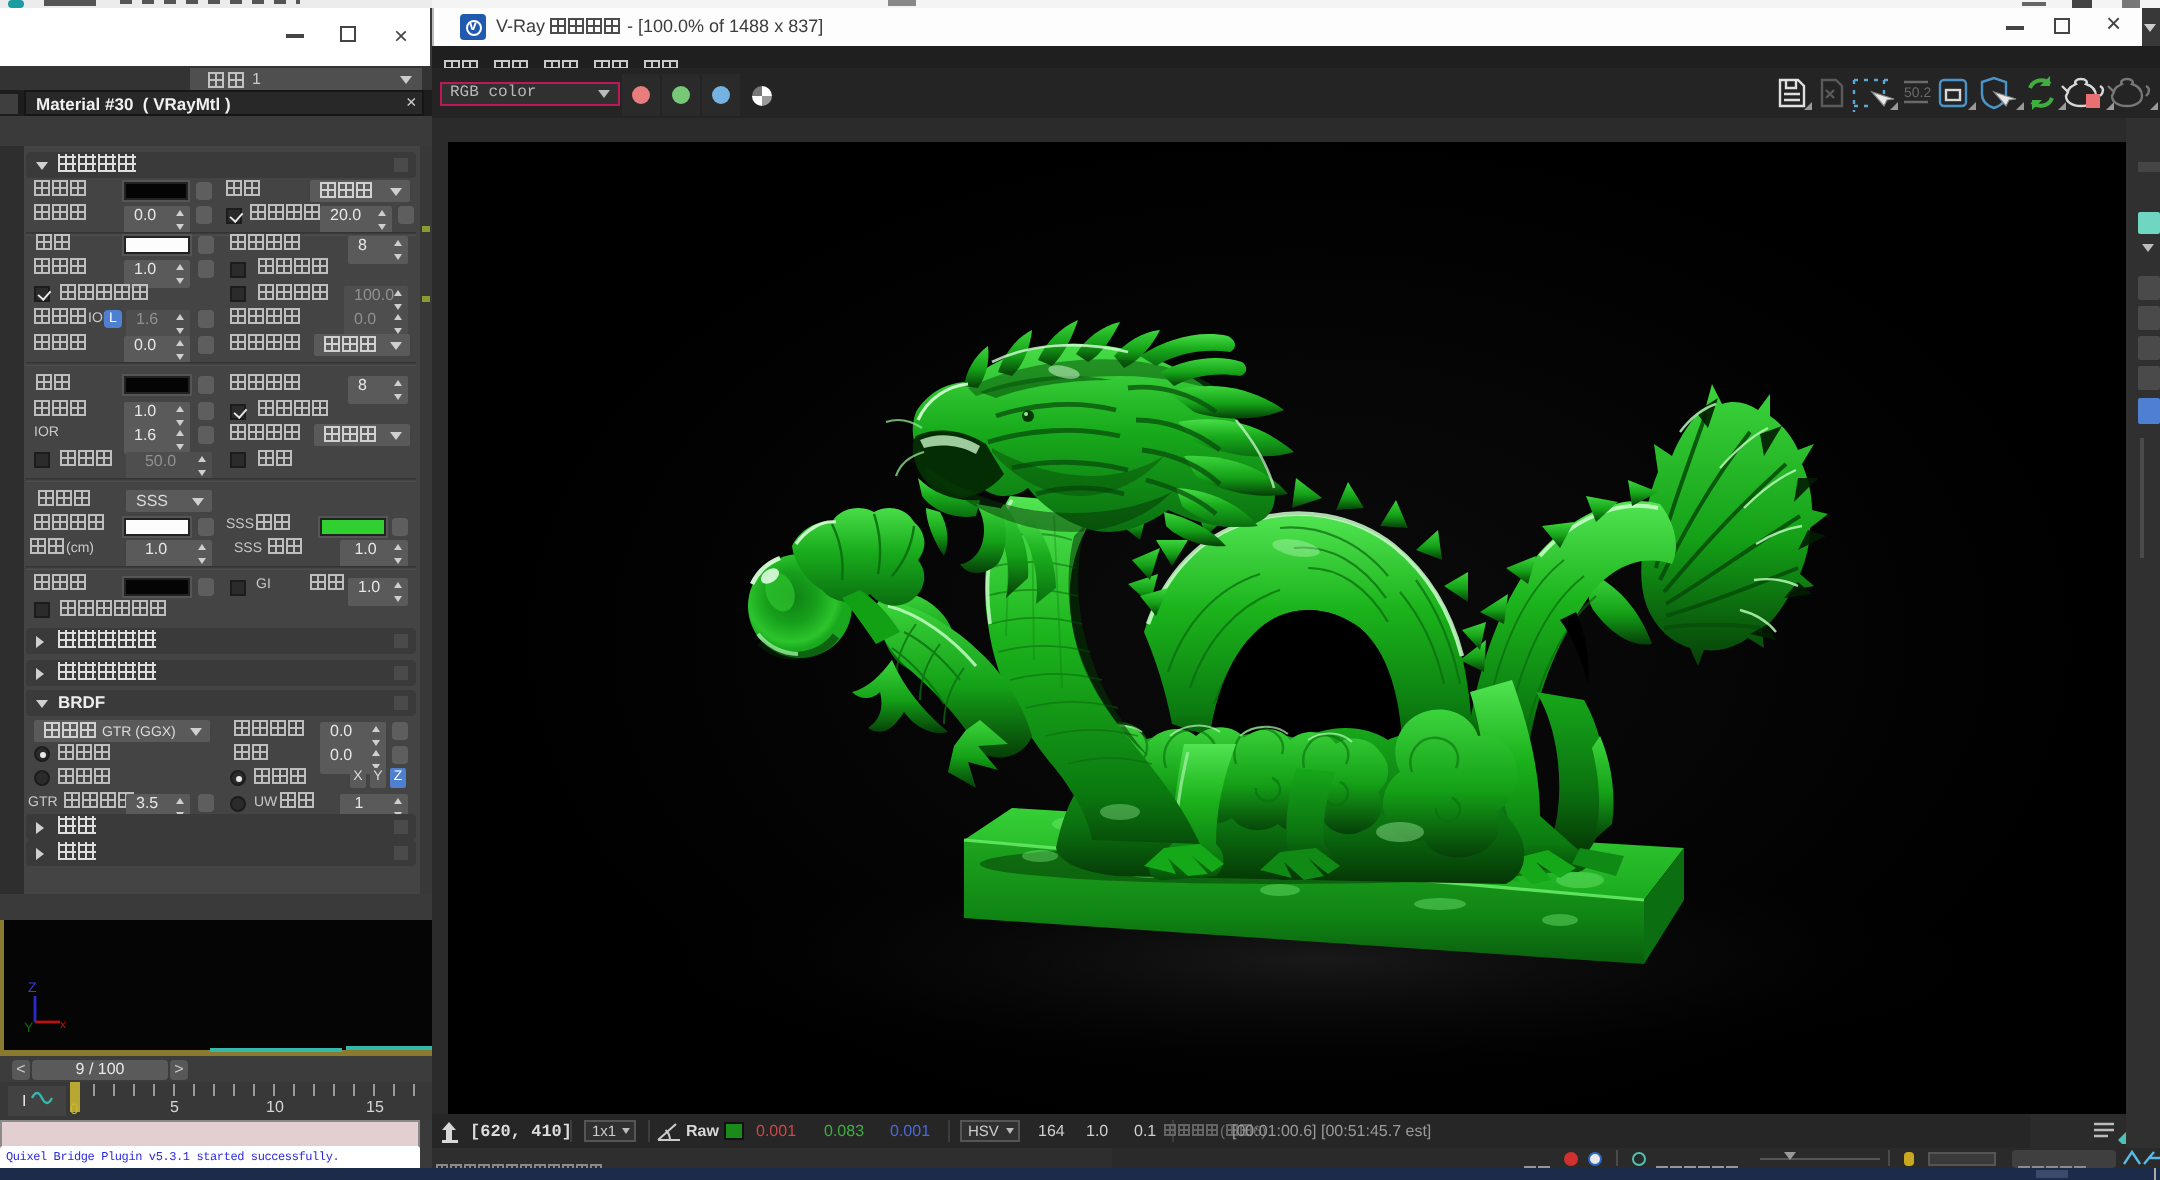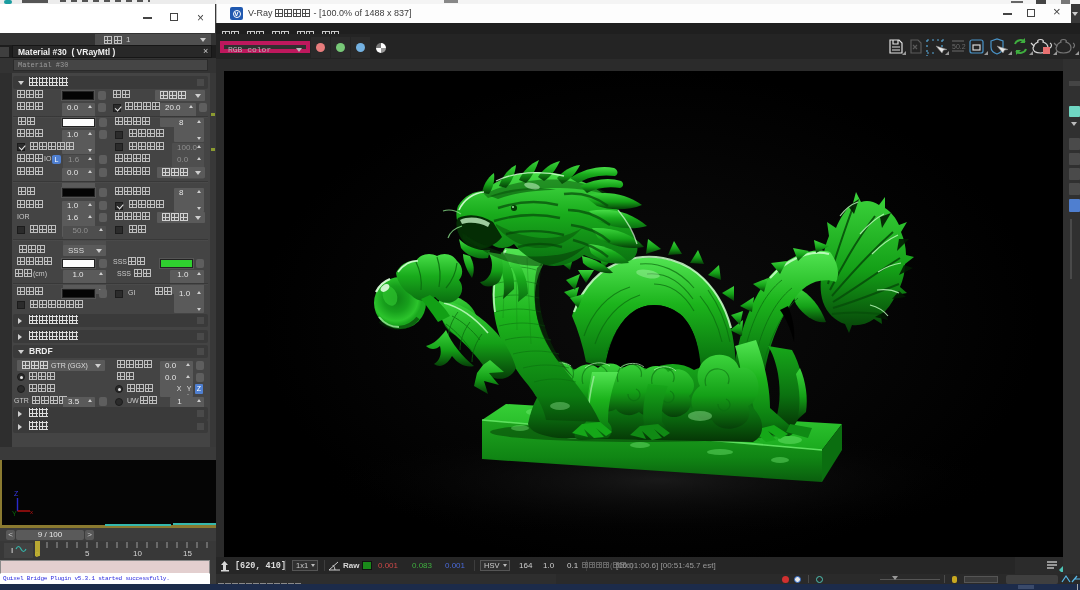--- a/index.html
+++ b/index.html
@@ -7,21 +7,21 @@
 .ab{position:absolute;}
 .cj{display:inline-block;height:8px;width:8px;margin-right:1px;vertical-align:-1px;
   background:repeating-linear-gradient(0deg,currentcolor 0 1px,transparent 1px 3.4px),
              repeating-linear-gradient(90deg,currentcolor 0 1px,transparent 1px 3.4px);
   opacity:.92;}
 .cj.b{height:9px;width:9px;}
 .cjs{display:inline-block;height:6px;width:6px;margin-right:1px;
   background:repeating-linear-gradient(0deg,currentcolor 0 1px,transparent 1px 2.6px),
   repeating-linear-gradient(90deg,currentcolor 0 1px,transparent 1px 2.6px);opacity:.85;}
 .lb{font-size:8px;color:#c9c9c9;line-height:10px;white-space:nowrap;}
-.fld{position:absolute;height:24px;background:#5a5a5a;border-radius:1px;color:#e6e6e6;
+.fld{position:absolute;height:14px;background:#5a5a5a;border-radius:1px;color:#e6e6e6;
   font-size:8px;line-height:10px;padding-left:5px;}
 .fld.g{color:#909090;background:#4e4e4e;}
 .spn::after{content:"";position:absolute;right:3px;top:2px;border-left:2.5px solid transparent;
   border-right:2.5px solid transparent;border-bottom:3px solid #cfcfcf;}
 .spn::before{content:"";position:absolute;right:3px;bottom:2px;border-left:2.5px solid transparent;
   border-right:2.5px solid transparent;border-top:3px solid #cfcfcf;}
 .btn{position:absolute;width:8px;height:9px;background:#5e5e5e;border-radius:2px;}
 .chk{position:absolute;width:8px;height:8px;background:#2b2b2b;border:1px solid #1c1c1c;}
 .chk.on::after{content:"";position:absolute;left:1px;top:1px;width:5px;height:2.5px;
   border-left:1.5px solid #e8e8e8;border-bottom:1.5px solid #e8e8e8;transform:rotate(-48deg);}
@@ -70,24 +70,20 @@
     </div>
   </div>
 
   <div class="ab" style="left:0;top:41px;width:216px;height:13px;background:#1d1d1d;">
     <div class="ab" style="left:0;top:2px;width:9px;height:10px;background:#3f3f3f;"></div>
     <div class="ab" style="left:12px;top:0;width:200px;height:13px;background:#282828;border:1px solid #161616;
       color:#f0f0f0;font-weight:bold;font-size:8.5px;line-height:12px;padding-left:5px;">Material #30&nbsp;&nbsp;( VRayMtl )</div>
     <div class="ab" style="left:203px;top:1px;color:#ccc;font-size:9px;">×</div>
   </div>
 
-  <div class="ab" style="left:0;top:54px;width:216px;height:15px;background:#333;">
-    <div class="ab" style="left:13px;top:1px;width:195px;height:12px;background:#454545;border:1px solid #2a2a2a;
-      color:#9a9a9a;font-size:7px;line-height:11px;padding-left:4px;font-family:'Liberation Mono',monospace;">Material #30</div>
-  </div>
 
   <div class="ab" id="params" style="left:0;top:69px;width:216px;height:374px;background:#2e2e2e;">
     <div class="ab" style="left:12px;top:0;width:198px;height:374px;background:#444;"></div>
     <div class="ab" style="left:210px;top:0;width:6px;height:374px;background:#383838;"></div>
     <div class="ab" style="left:211px;top:40px;width:4px;height:3px;background:#8a9a30;"></div>
     <div class="ab" style="left:211px;top:75px;width:4px;height:3px;background:#8a9a30;"></div>
     <div class="roll open" style="top:3px;"><i></i><u></u><span class="cj b"></span><span class="cj b"></span><span class="cj b"></span><span class="cj b"></span></div>
 
     <span class="ab lb" style="left:17px;top:17px;"><span class="cj"></span><span class="cj"></span><span class="cj"></span></span>
     <div class="sw" style="left:62px;top:18px;width:32px;background:#040404;"></div>
@@ -295,21 +291,21 @@
 
   <div class="ab" style="left:0;top:19px;width:864px;height:11px;background:#1f1f1f;">
     <span style="position:absolute;left:6px;top:1px;"><span class="cj" style="color:#d8d8d8"></span><span class="cj" style="color:#d8d8d8"></span></span>
     <span style="position:absolute;left:31px;top:1px;"><span class="cj" style="color:#d8d8d8"></span><span class="cj" style="color:#d8d8d8"></span></span>
     <span style="position:absolute;left:56px;top:1px;"><span class="cj" style="color:#d8d8d8"></span><span class="cj" style="color:#d8d8d8"></span></span>
     <span style="position:absolute;left:81px;top:1px;"><span class="cj" style="color:#d8d8d8"></span><span class="cj" style="color:#d8d8d8"></span></span>
     <span style="position:absolute;left:106px;top:1px;"><span class="cj" style="color:#d8d8d8"></span><span class="cj" style="color:#d8d8d8"></span></span>
   </div>
 
   <div class="ab" style="left:0;top:30px;width:864px;height:25px;background:#242424;">
-    <div class="ab" style="left:4px;top:7px;width:90px;height:12px;background:#303030;border:4px solid #be185d;color:#b8b8b8;font-size:8px;line-height:10px;padding-left:4px;font-family:'Liberation Mono',monospace;">RGB color
+    <div class="ab" style="left:4px;top:7px;width:90px;height:12px;background:#303030;border:1px solid #be185d;color:#b8b8b8;font-size:8px;line-height:10px;padding-left:4px;font-family:'Liberation Mono',monospace;">RGB color
       <div class="ab" style="right:4px;top:3px;border-left:3px solid transparent;border-right:3px solid transparent;border-top:4px solid #bbb;"></div>
     </div>
     <div class="ab" style="left:95px;top:3px;width:19px;height:21px;background:#2a2a2a;">
         <div class="ab" style="left:5px;top:6px;width:9px;height:9px;border-radius:50%;background:#e87d7d;"></div>
       </div>
     <div class="ab" style="left:115px;top:3px;width:19px;height:21px;background:#2a2a2a;">
         <div class="ab" style="left:5px;top:6px;width:9px;height:9px;border-radius:50%;background:#77c877;"></div>
       </div>
     <div class="ab" style="left:135px;top:3px;width:19px;height:21px;background:#2a2a2a;">
         <div class="ab" style="left:5px;top:6px;width:9px;height:9px;border-radius:50%;background:#74b2e2;"></div>

